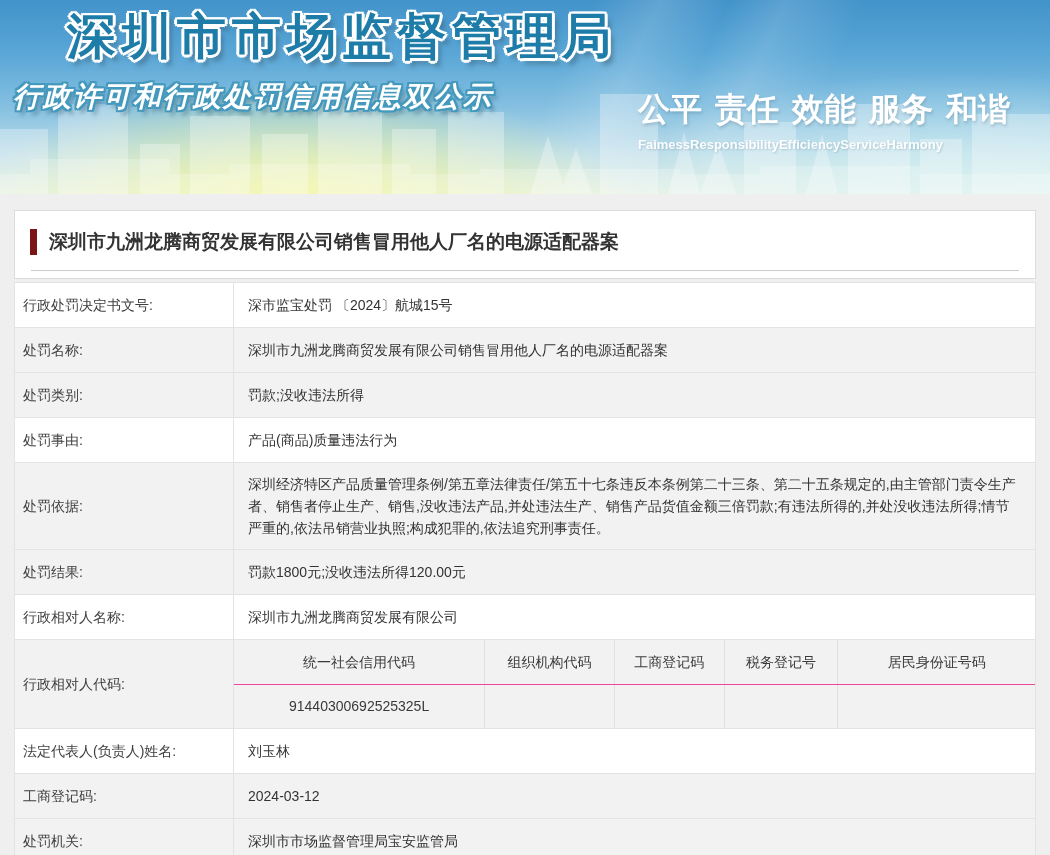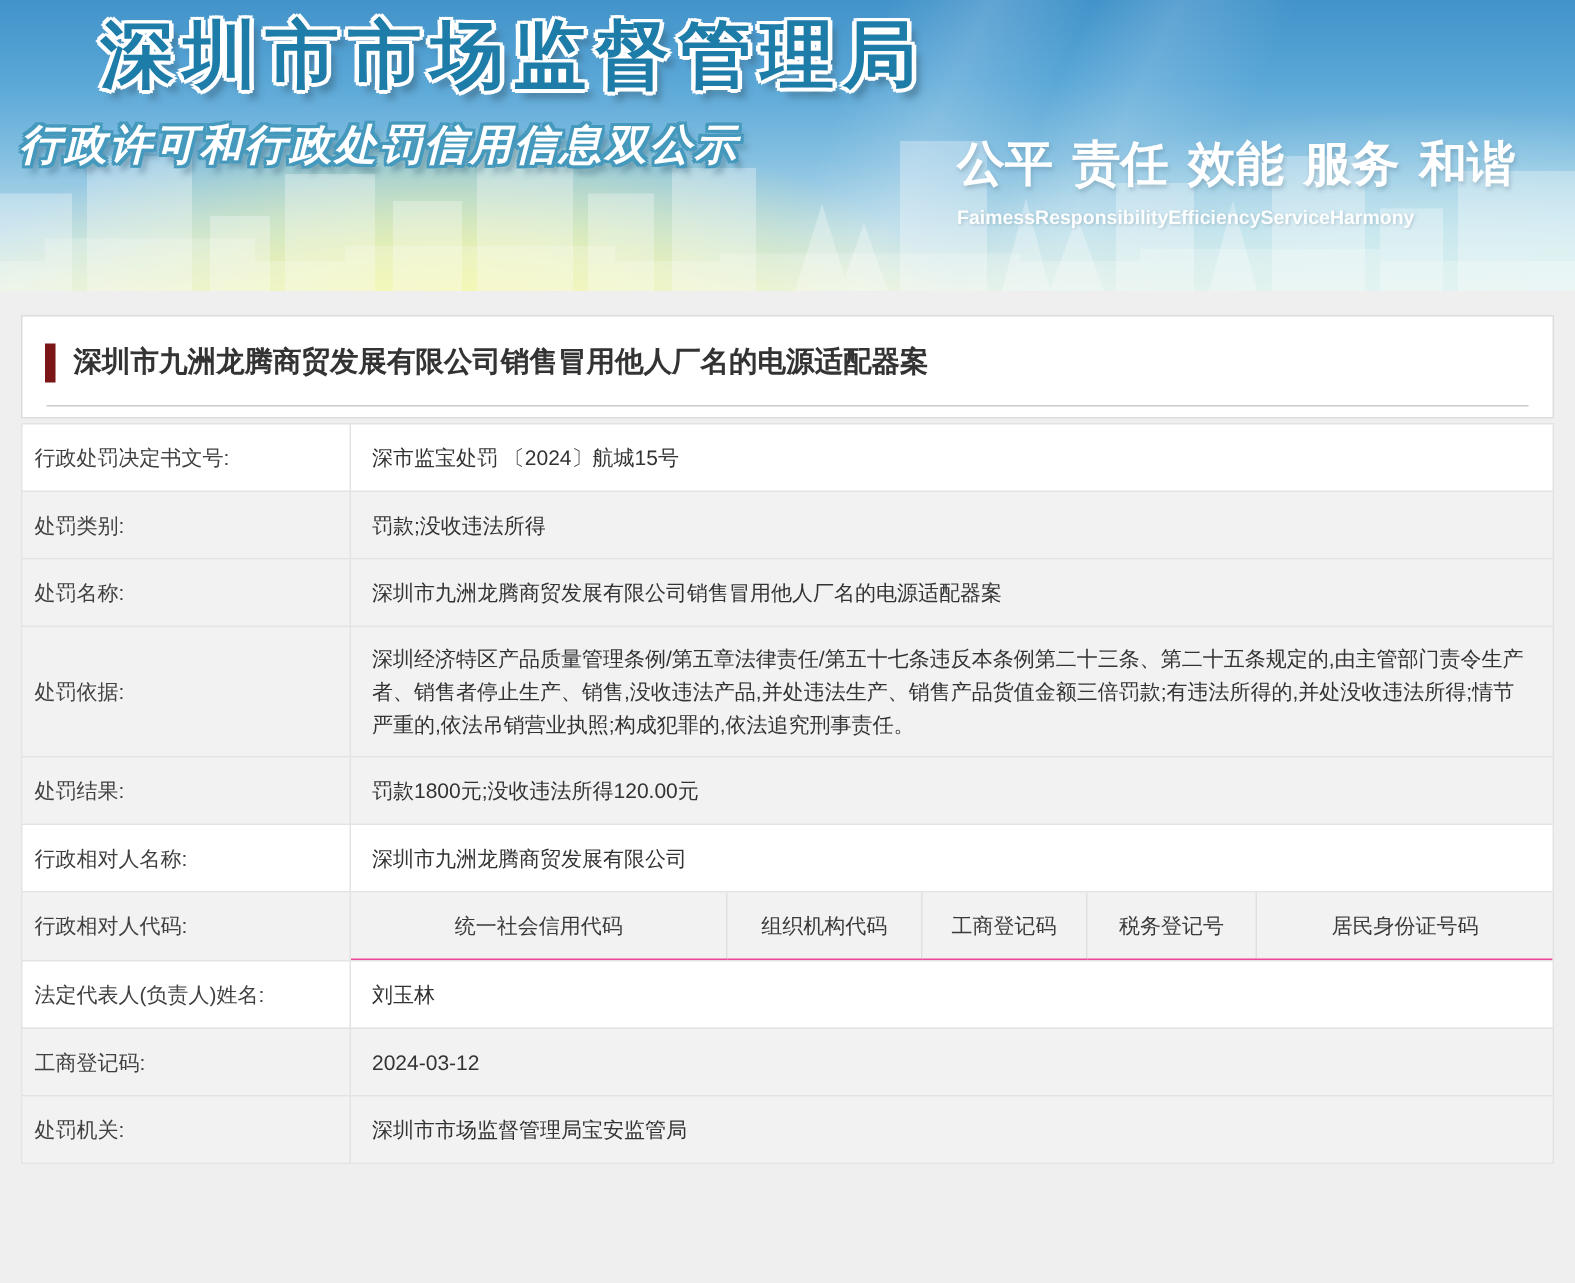--- a/index.html
+++ b/index.html
@@ -141,26 +141,30 @@
 </div>
 
 <div class="table-card">
   <table class="record">
     <tbody>
       <tr>
         <td class="lbl">行政处罚决定书文号:</td>
         <td class="val">深市监宝处罚 〔2024〕航城15号</td>
       </tr>
       <tr class="shaded">
+        <td class="lbl">处罚名称:</td>
+        <td class="val">深圳市九洲龙腾商贸发展有限公司销售冒用他人厂名的电源适配器案</td>
+      </tr>
+      <tr class="shaded">
         <td class="lbl">处罚类别:</td>
         <td class="val">罚款;没收违法所得</td>
       </tr>
-      <tr class="shaded">
-        <td class="lbl">处罚名称:</td>
-        <td class="val">深圳市九洲龙腾商贸发展有限公司销售冒用他人厂名的电源适配器案</td>
+      <tr>
+        <td class="lbl">处罚事由:</td>
+        <td class="val">产品(商品)质量违法行为</td>
       </tr>
       <tr class="shaded">
         <td class="lbl">处罚依据:</td>
         <td class="val long">深圳经济特区产品质量管理条例/第五章法律责任/第五十七条违反本条例第二十三条、第二十五条规定的,由主管部门责令生产者、销售者停止生产、销售,没收违法产品,并处违法生产、销售产品货值金额三倍罚款;有违法所得的,并处没收违法所得;情节严重的,依法吊销营业执照;构成犯罪的,依法追究刑事责任。</td>
       </tr>
       <tr class="shaded">
         <td class="lbl">处罚结果:</td>
         <td class="val">罚款1800元;没收违法所得120.00元</td>
       </tr>
       <tr>
@@ -179,20 +183,27 @@
                 <col style="width:24.6%">
             </colgroup>
             <tbody>
               <tr class="hdr">
                 <td>统一社会信用代码</td>
                 <td>组织机构代码</td>
                 <td>工商登记码</td>
                 <td>税务登记号</td>
                 <td>居民身份证号码</td>
               </tr>
+              <tr>
+                <td>91440300692525325L</td>
+                <td></td>
+                <td></td>
+                <td></td>
+                <td></td>
+              </tr>
             </tbody>
           </table>
         </td>
       </tr>
       <tr>
         <td class="lbl">法定代表人(负责人)姓名:</td>
         <td class="val">刘玉林</td>
       </tr>
       <tr class="shaded">
         <td class="lbl">工商登记码:</td>

